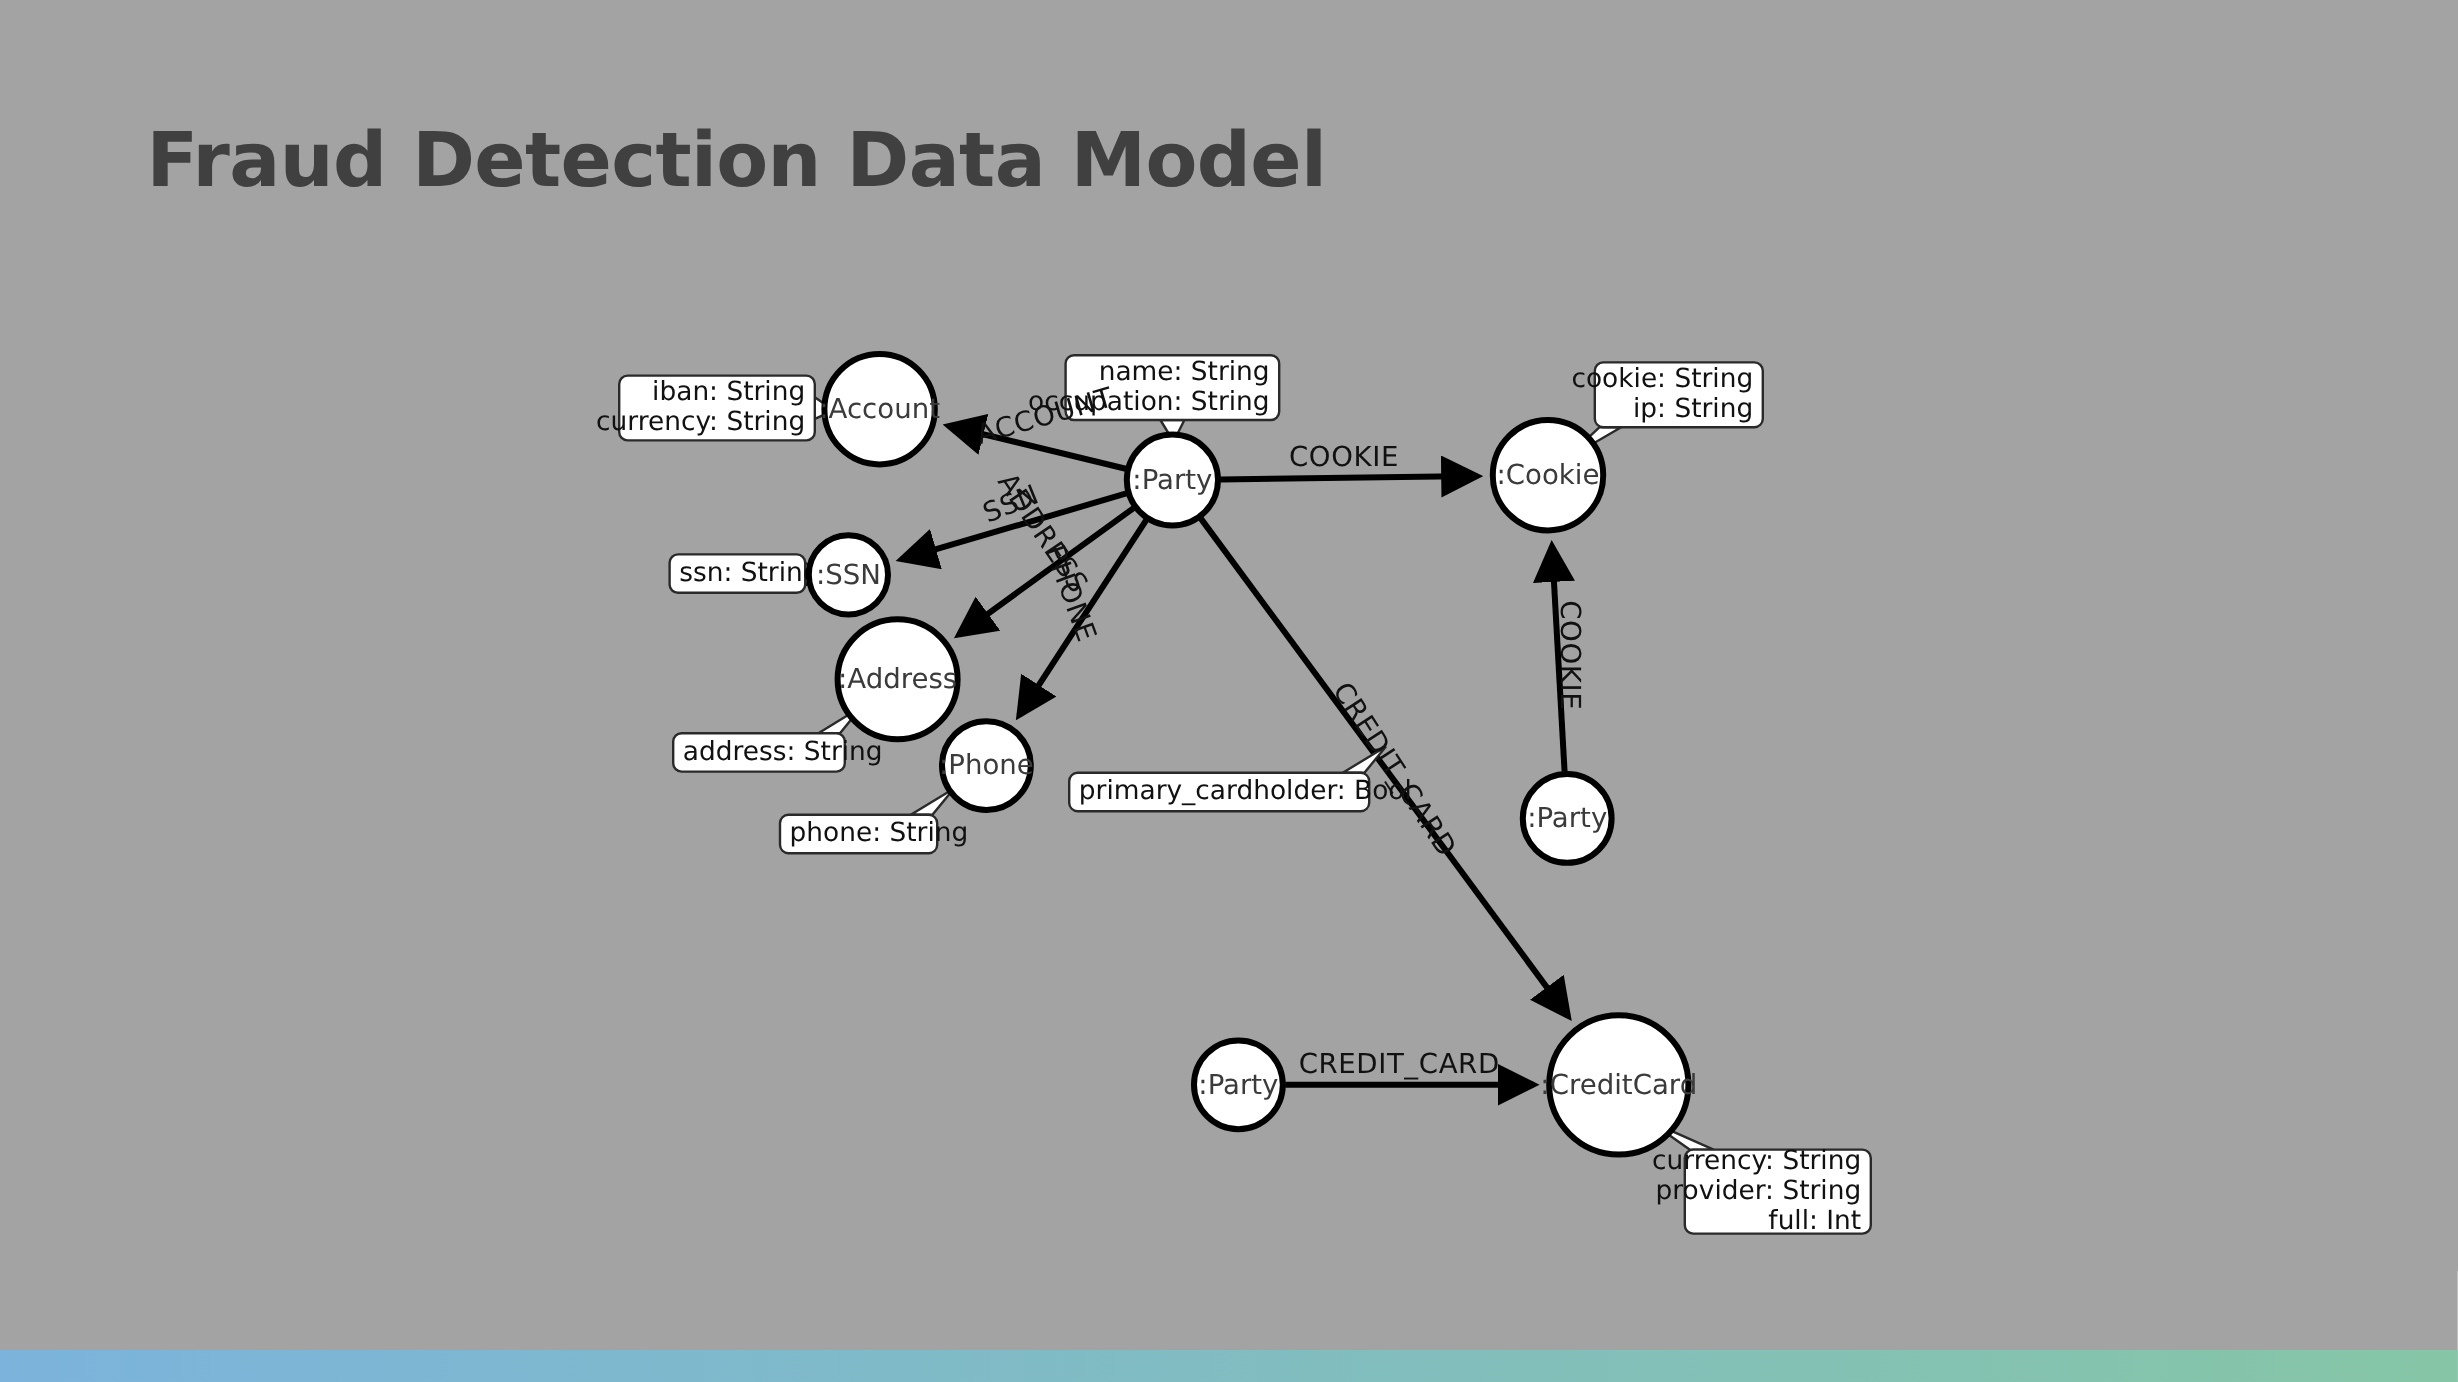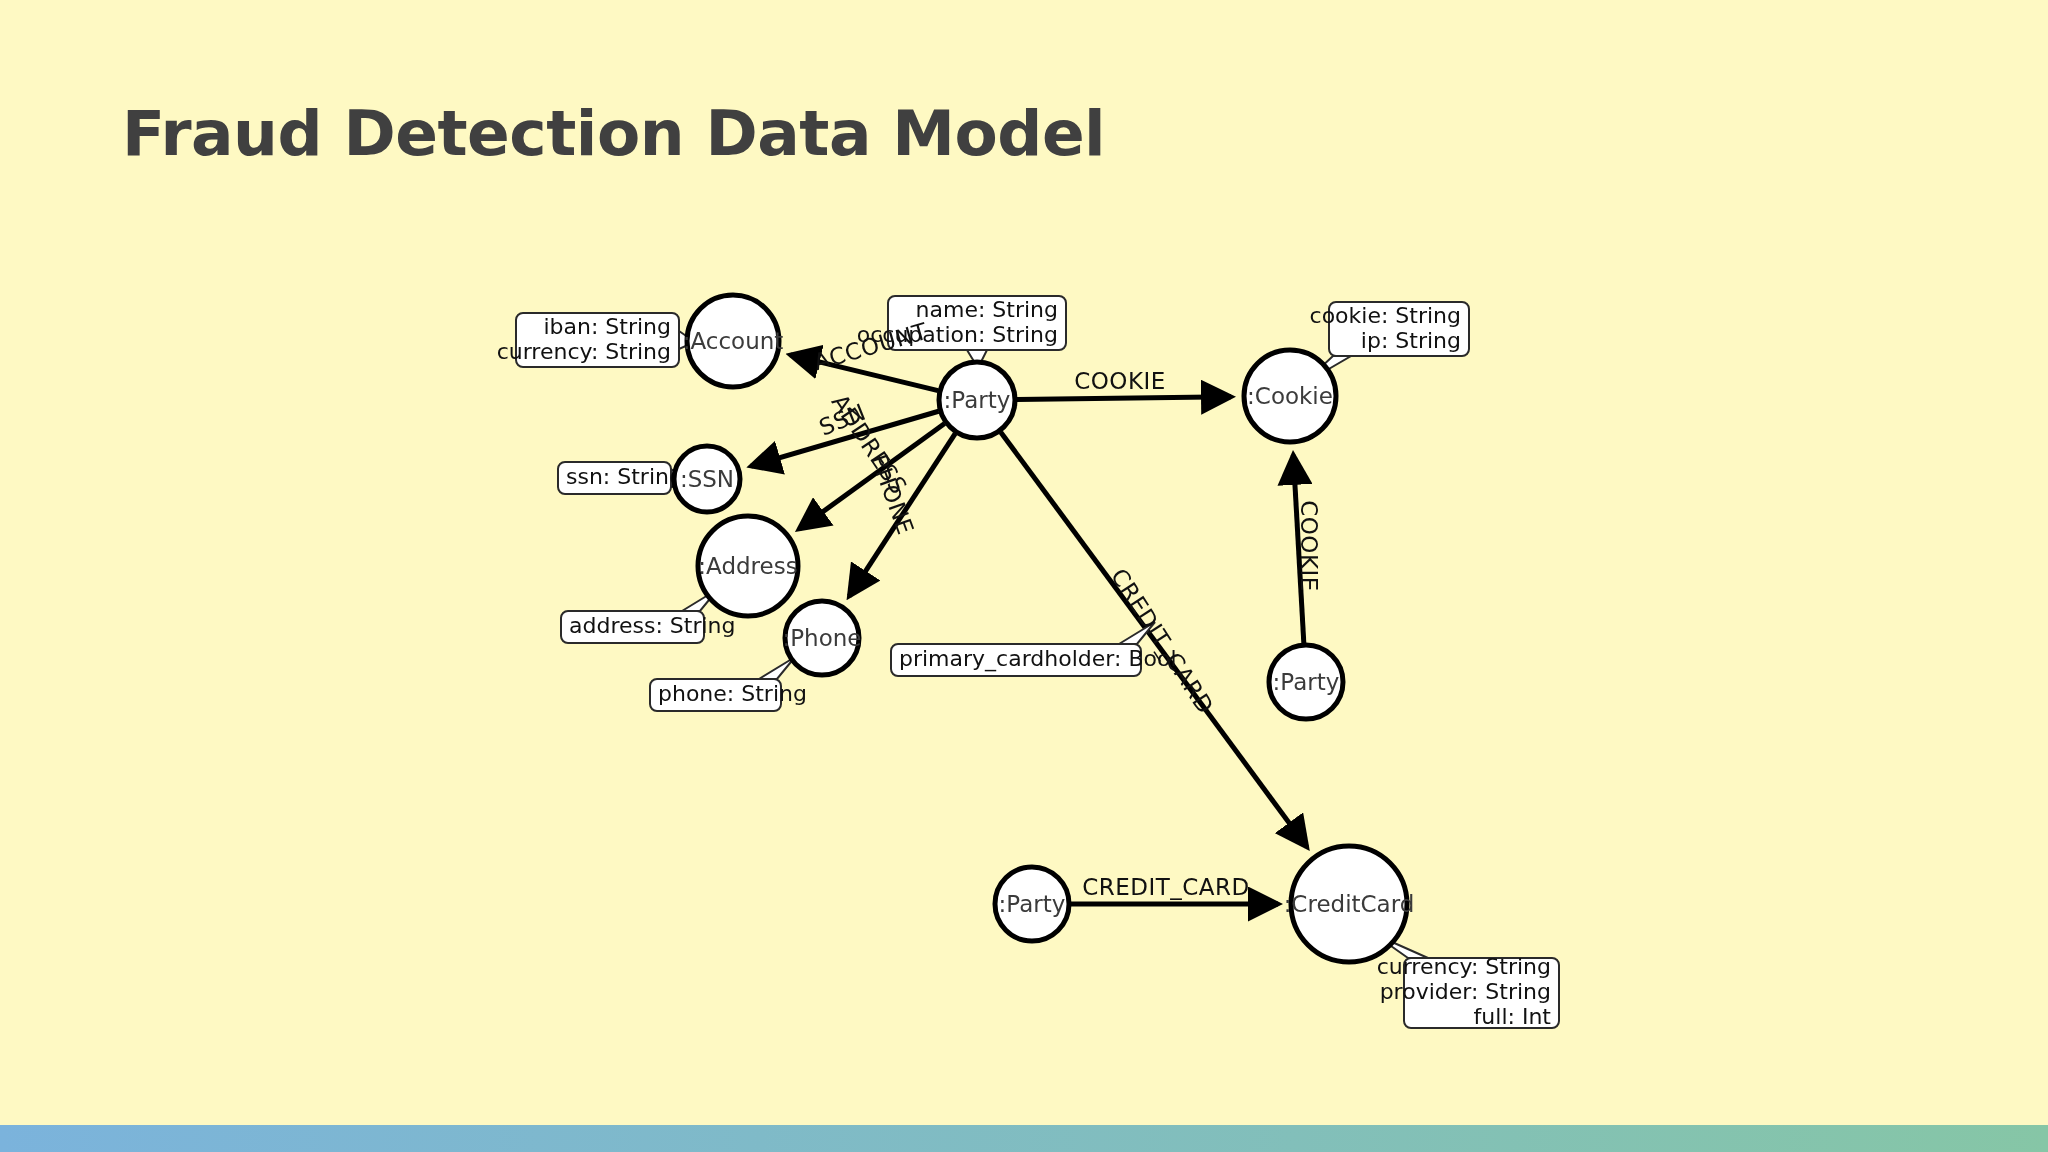--- a/index.html
+++ b/index.html
@@ -95,21 +95,21 @@
   .prop-tail {
     fill: #ffffff;
     stroke: #2a2a2a;
     stroke-width: 2;
     stroke-linejoin: miter;
   }
 </style>
 </head>
 <body>
 
-<div id="slide" style="background: #fef9c3;">
+<div id="slide" style="background: #a3a3a3;">
 
   <div id="slide-title" style="color: rgb(64, 64, 64);">Fraud Detection Data Model</div>
 
   <svg id="diagram-canvas" viewBox="0 0 2048 1152" xmlns="http://www.w3.org/2000/svg">
     <defs>
       <marker id="arrowhead" markerWidth="7" markerHeight="7" refX="6" refY="3.5" orient="auto" markerUnits="strokeWidth">
         <polygon points="0 0, 7 3.5, 0 7" fill="#000000"></polygon>
       </marker>
     </defs>
     <g id="edges-layer">

